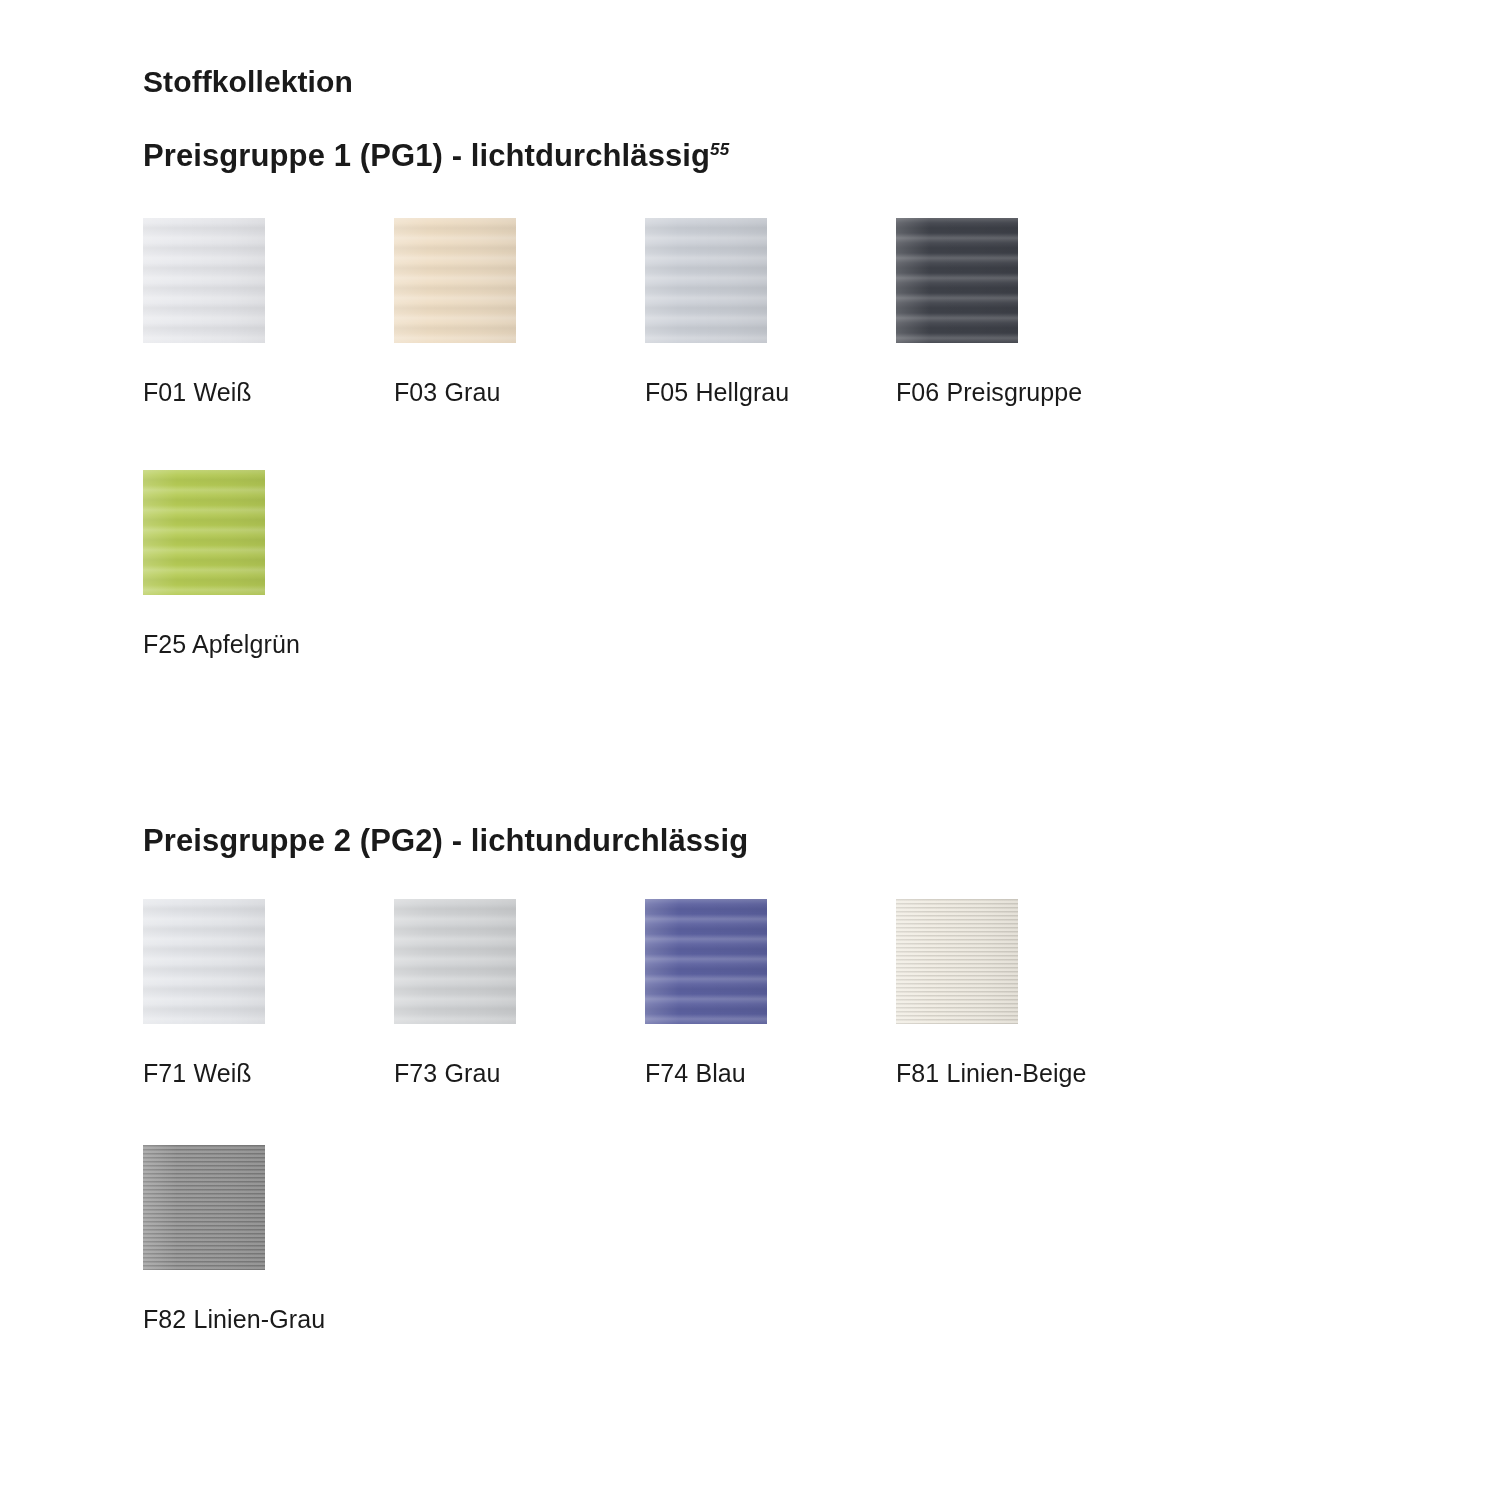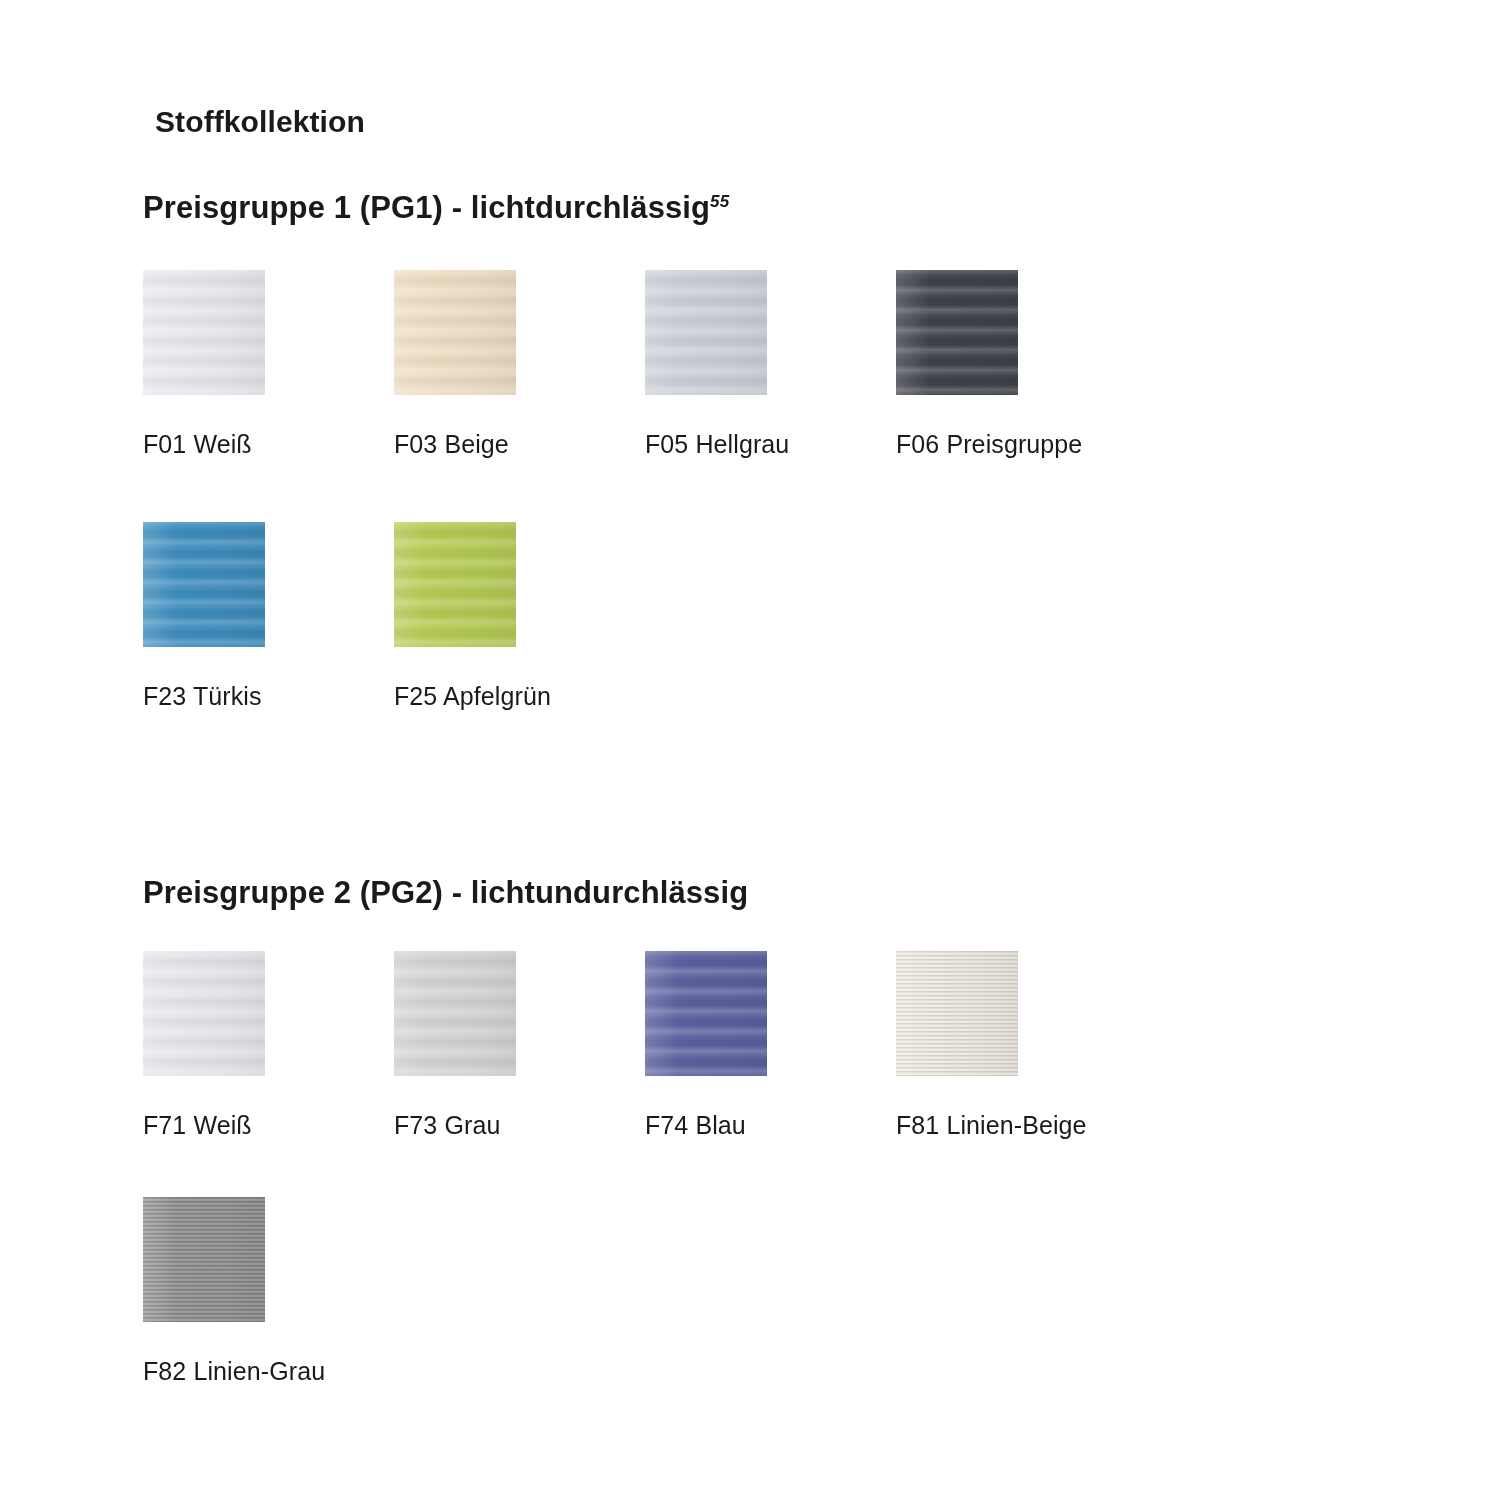--- a/index.html
+++ b/index.html
@@ -18,22 +18,22 @@
   .page {
     position: relative;
     width: 1500px;
     height: 1500px;
     box-sizing: border-box;
     padding: 0 0 0 143px;
   }
 
   
   .collection-title {
-    margin: 12px;
-    padding-top: 95px;
+    margin: 0;
+    padding-top: 67px;
     font-size: 30px;
     font-weight: bold;
     letter-spacing: 0.1px;
     color: #1a1a1a;
     line-height: 1;
   }
 
   .group-title {
     margin: 0;
     font-size: 31px;
@@ -154,46 +154,39 @@
           <div class="weave"></div>
           <div class="sheen"></div>
         </div>
         <div class="swatch-label">F01 Weiß</div>
       </div>
       <div class="swatch-cell">
         <div class="swatch" style="background-color: rgb(238, 221, 196);">
           <div class="weave"></div>
           <div class="sheen"></div>
         </div>
-        <div class="swatch-label">F03 Beige</div>
+        <div class="swatch-label">F03 Grau</div>
       </div>
       <div class="swatch-cell">
         <div class="swatch" style="background-color: rgb(204, 208, 215);">
           <div class="weave"></div>
           <div class="sheen"></div>
         </div>
         <div class="swatch-label">F05 Hellgrau</div>
       </div>
       <div class="swatch-cell">
         <div class="swatch" style="background-color: rgb(63, 66, 74);">
           <div class="weave"></div>
           <div class="sheen"></div>
         </div>
         <div class="swatch-label">F06 Preisgruppe</div>
       </div>
     </div>
 
     <div class="swatch-grid" id="pg1-row2">
-      <div class="swatch-cell">
-        <div class="swatch" style="background-color: rgb(62, 141, 190);">
-          <div class="weave"></div>
-          <div class="sheen"></div>
-        </div>
-        <div class="swatch-label">F23 Türkis</div>
-      </div>
       <div class="swatch-cell">
         <div class="swatch" style="background-color: rgb(181, 203, 85);">
           <div class="weave"></div>
           <div class="sheen"></div>
         </div>
         <div class="swatch-label">F25 Apfelgrün</div>
       </div>
       <div class="swatch-cell"></div>
       <div class="swatch-cell"></div>
     </div>

